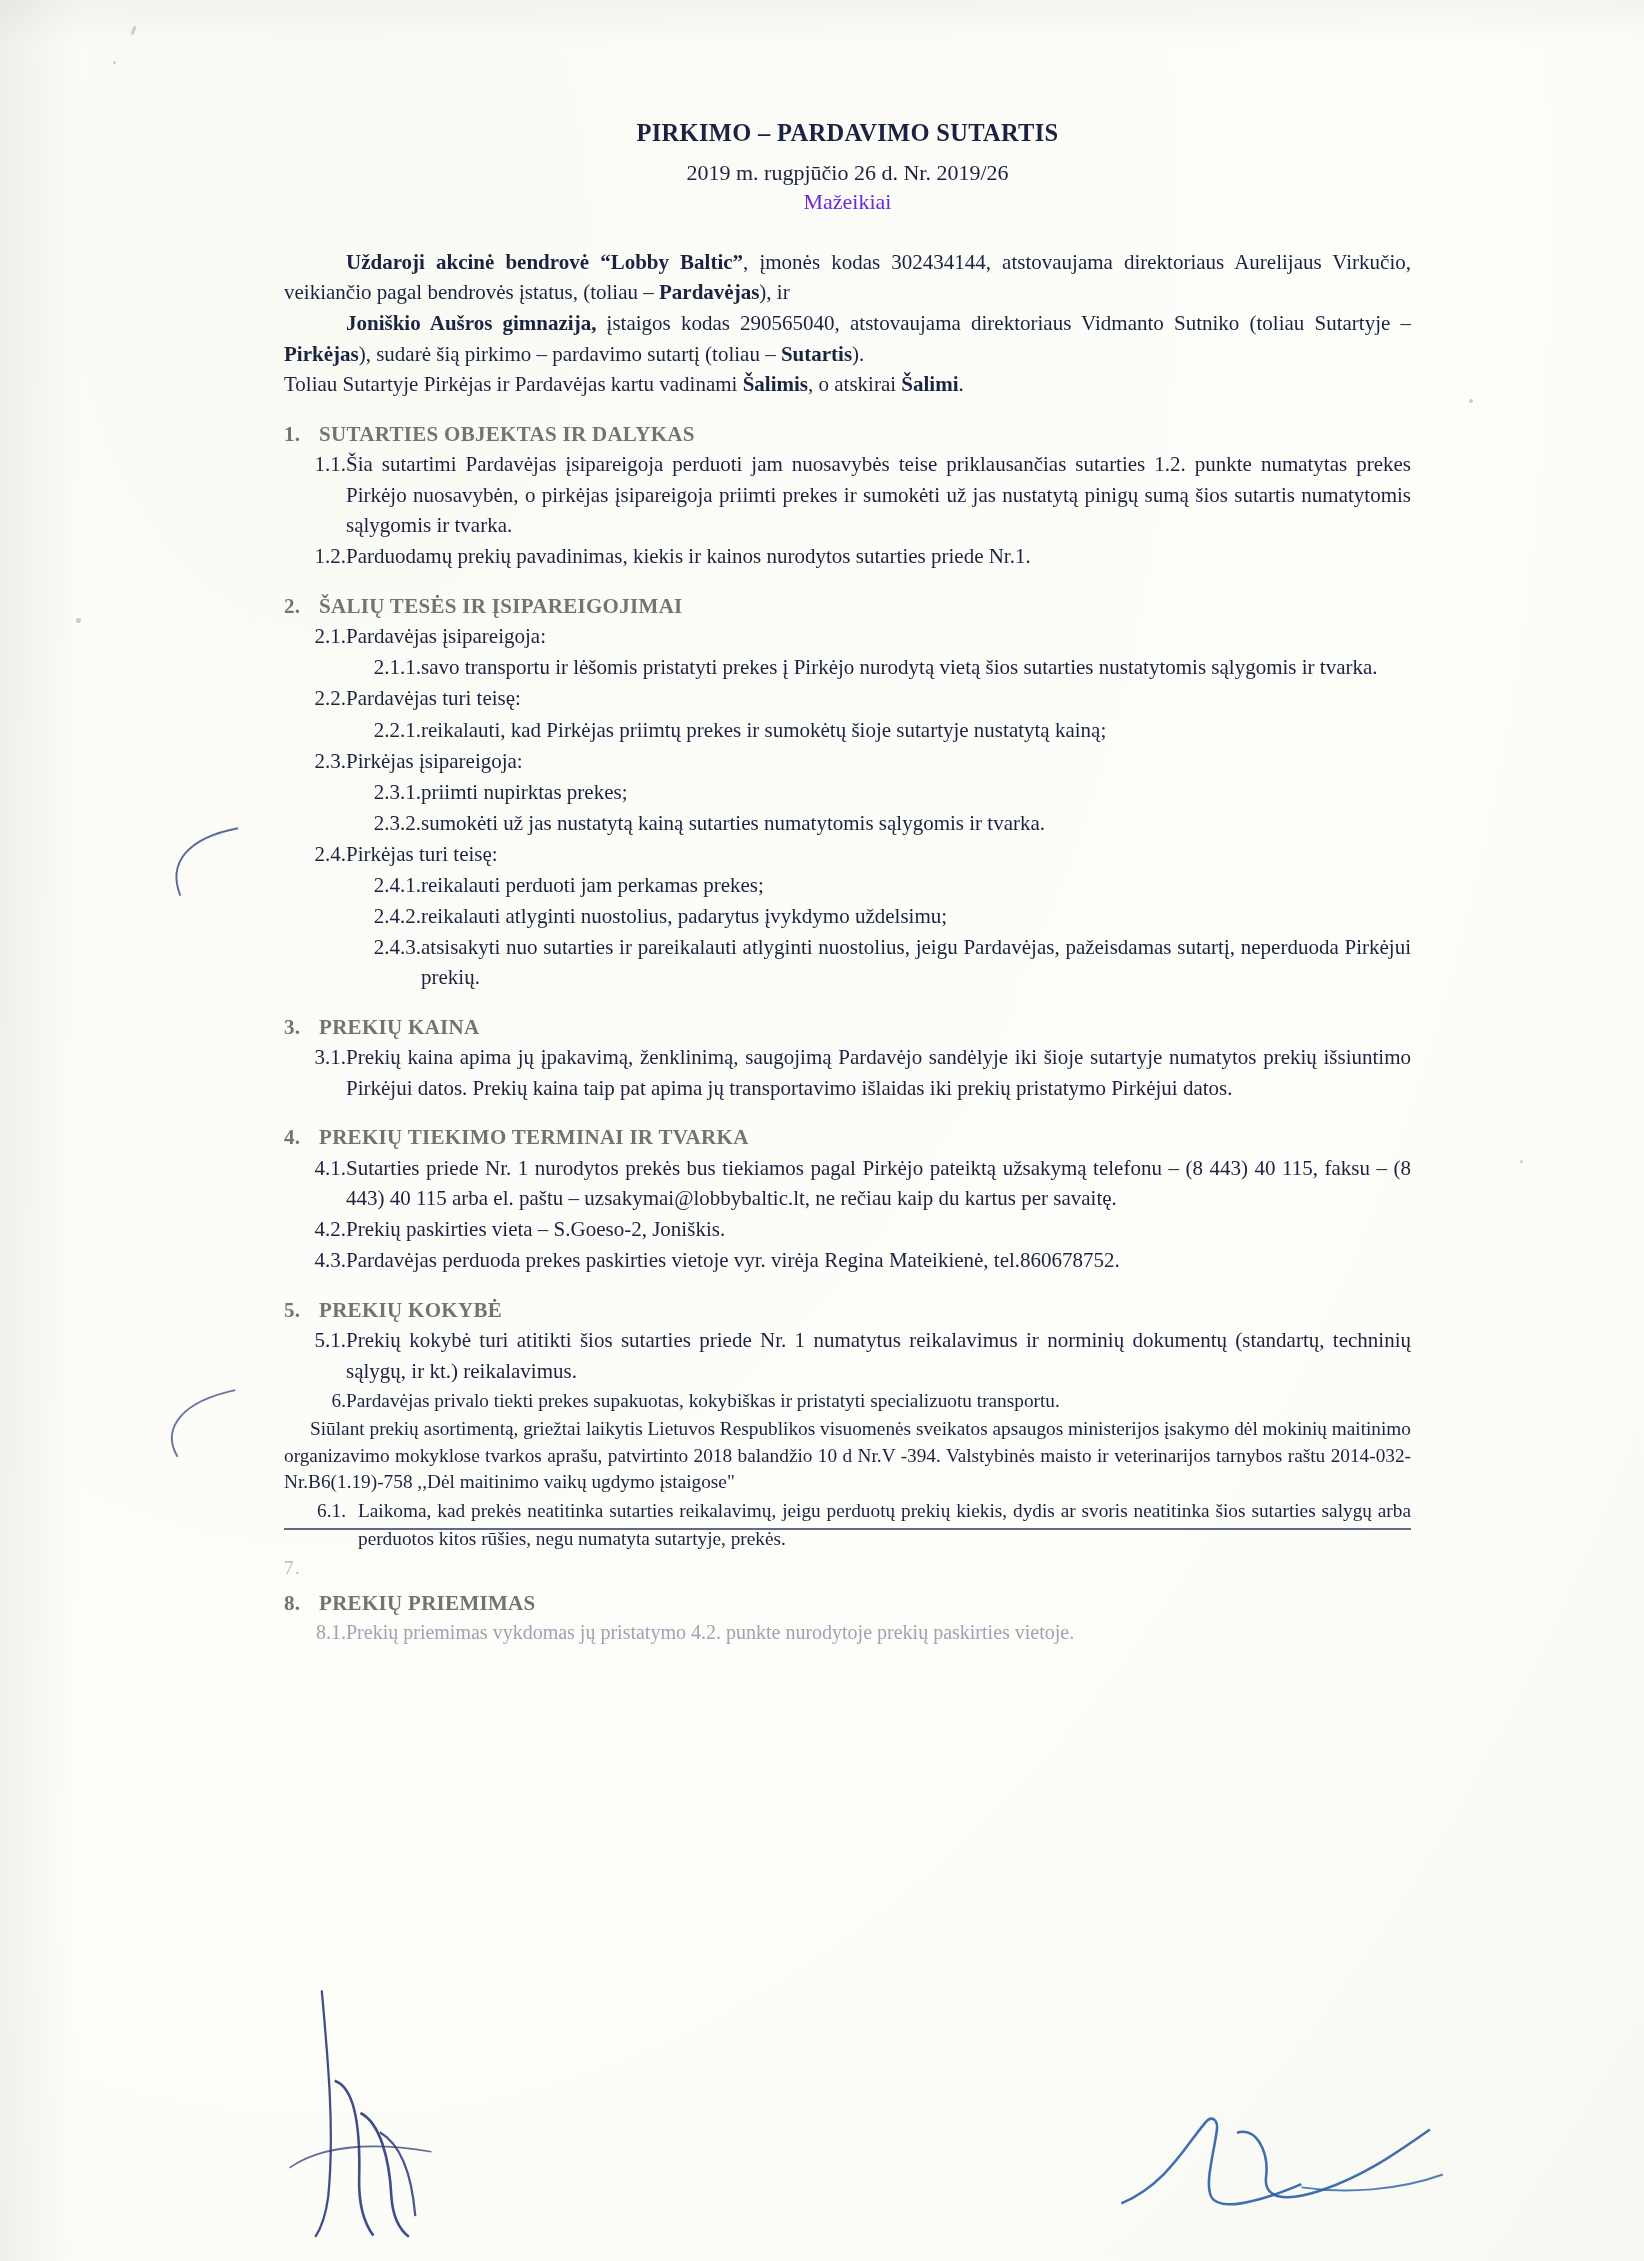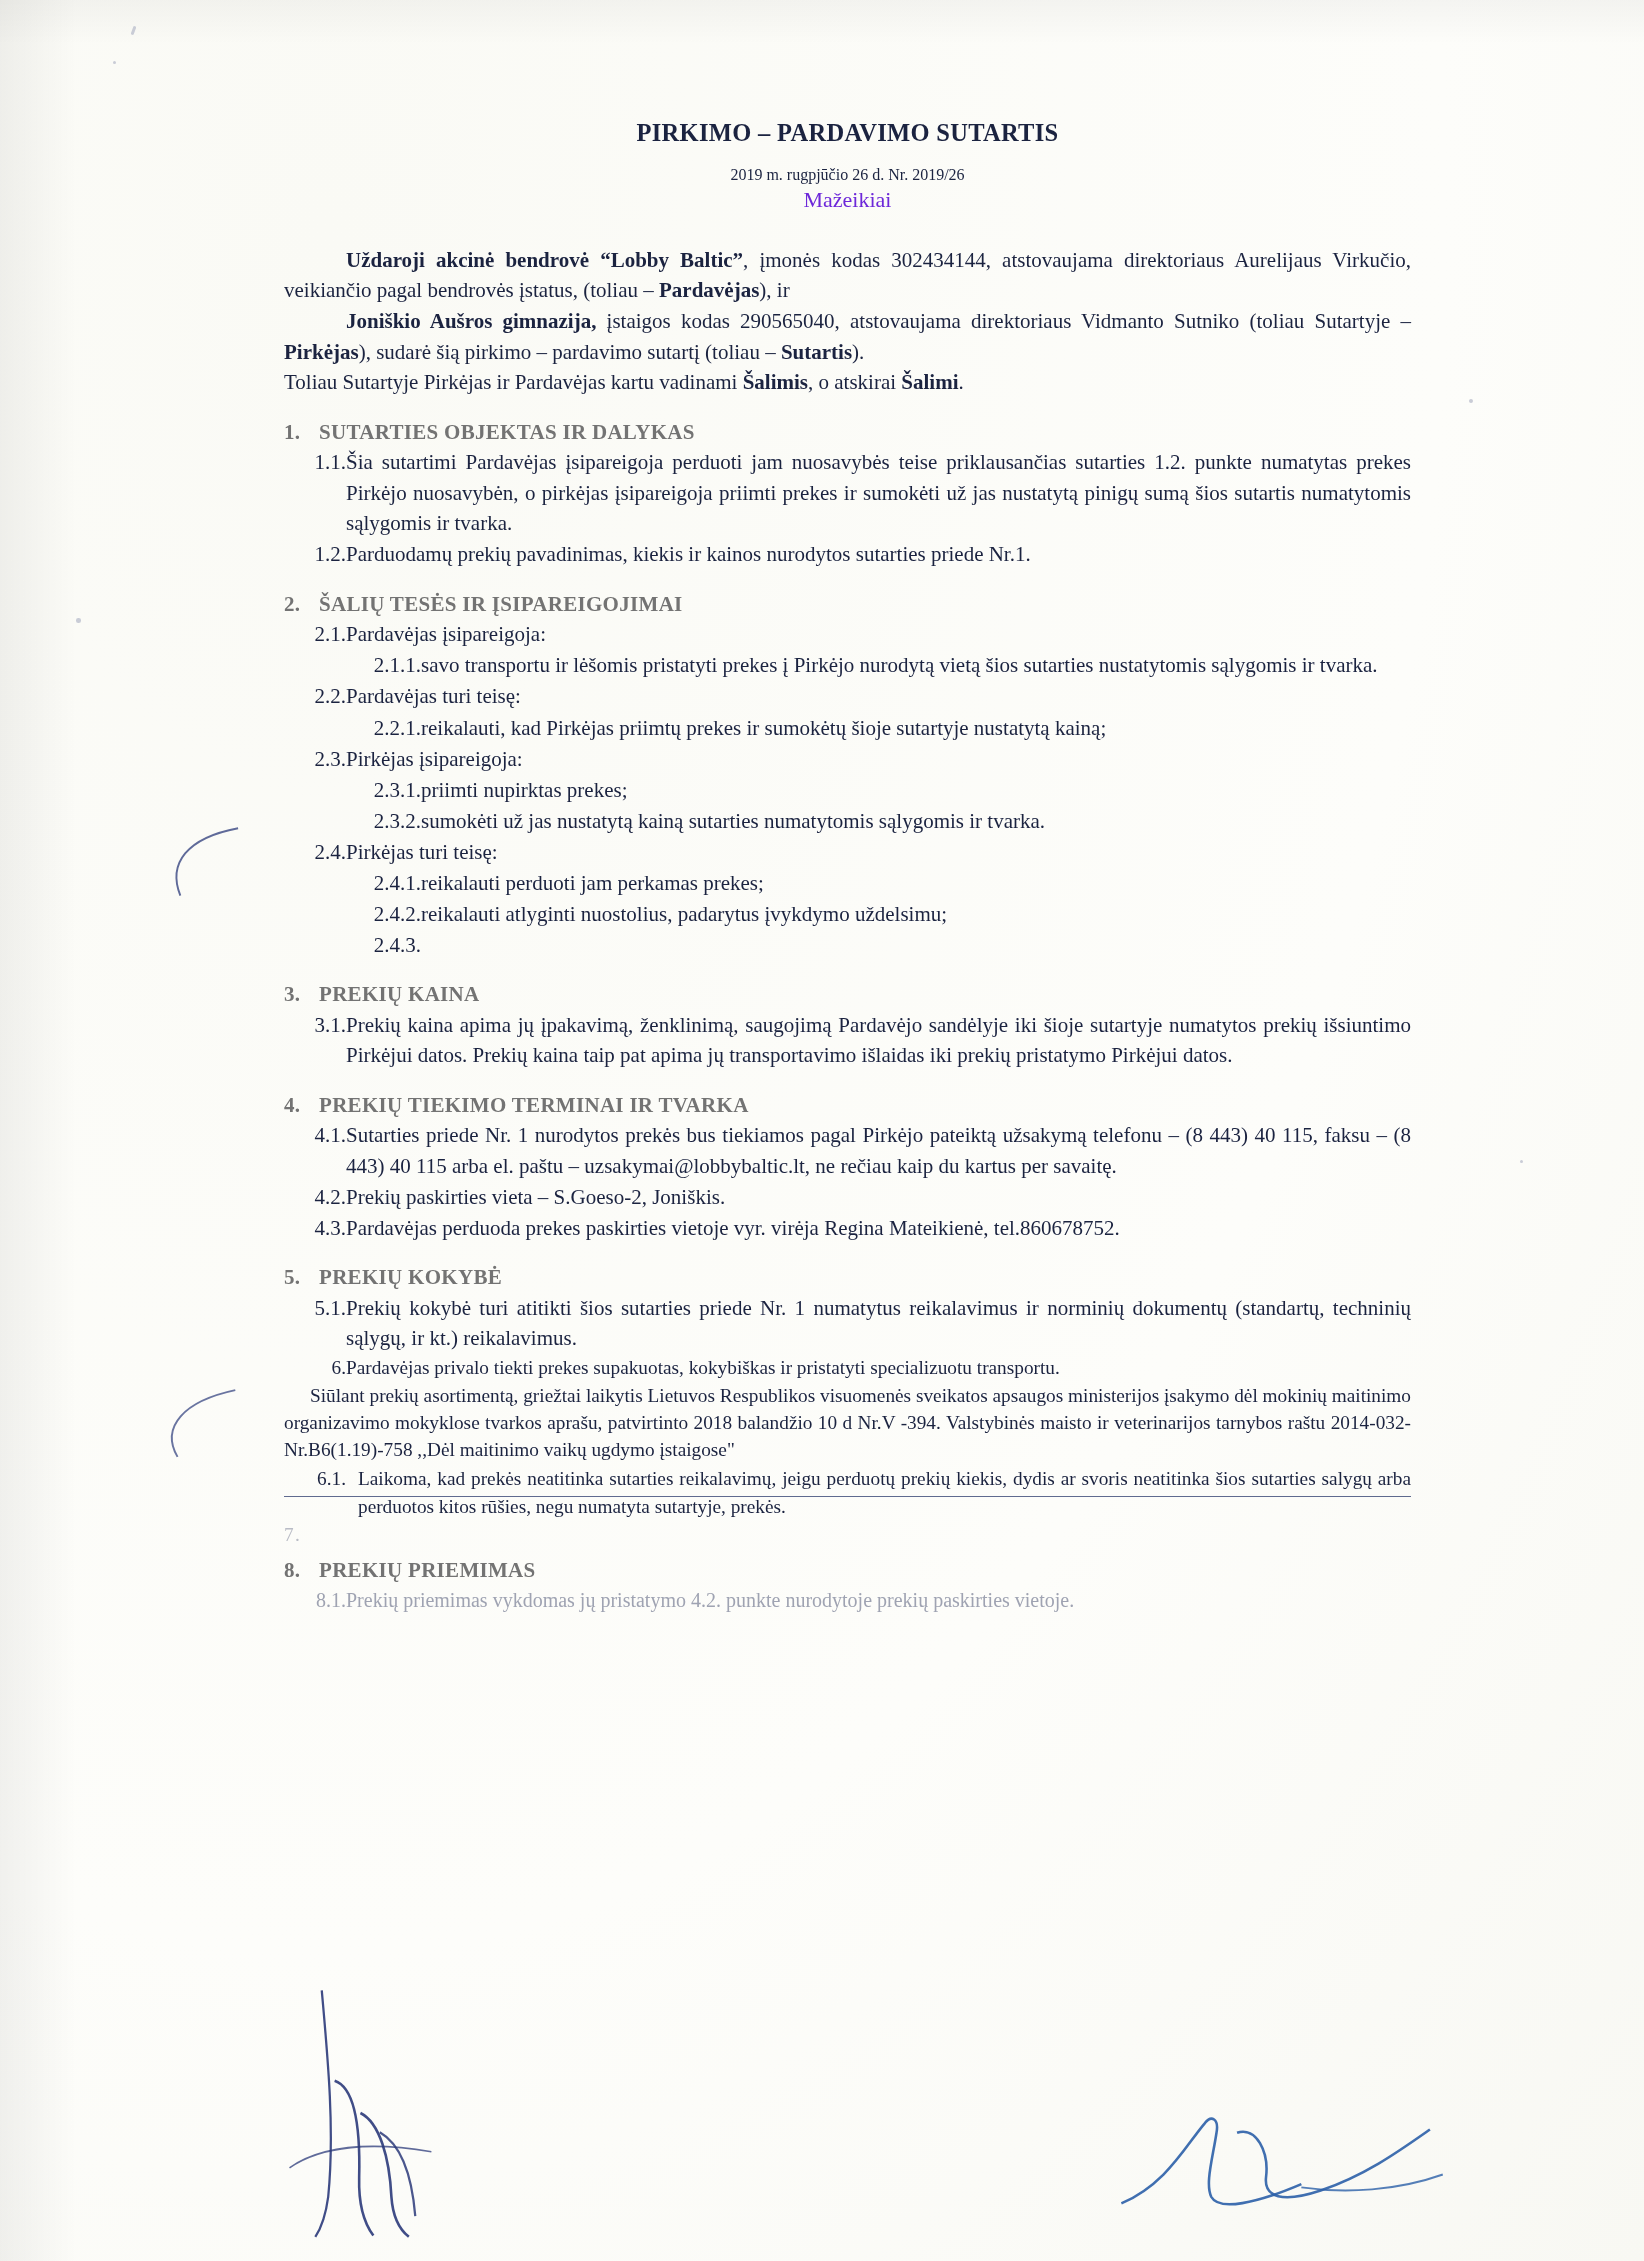--- a/index.html
+++ b/index.html
@@ -38,22 +38,22 @@
   
   .title {
     text-align: center;
     font-weight: bold;
     font-size: 24.5px;
     letter-spacing: 0.3px;
     color: #1b2340;
   }
   .subtitle {
     text-align: center;
-    font-size: 16px;
-    margin-top: 19px;
+    font-size: 22px;
+    margin-top: 13px;
     color: #1b2340;
   }
   .city {
     text-align: center;
     font-size: 22px;
     margin-top: 2.6px;
     color: #6d28d9;
   }
 
   .para {
@@ -249,20 +249,21 @@
     <div class="clause lvl2">
       <span class="no">2.4.1.</span>
       <span class="txt">reikalauti perduoti jam perkamas prekes;</span>
     </div>
     <div class="clause lvl2">
       <span class="no">2.4.2.</span>
       <span class="txt">reikalauti atlyginti nuostolius, padarytus įvykdymo uždelsimu;</span>
     </div>
     <div class="clause lvl2">
       <span class="no">2.4.3.</span>
+      <span class="txt">atsisakyti nuo sutarties ir pareikalauti atlyginti nuostolius, jeigu Pardavėjas, pažeisdamas sutartį, neperduoda Pirkėjui prekių.</span>
     </div>
 
     <div class="section-head">
       <span class="num">3.</span><span>PREKIŲ KAINA</span>
     </div>
     <div class="clause">
       <span class="no">3.1.</span>
       <span class="txt">Prekių kaina apima jų įpakavimą, ženklinimą, saugojimą Pardavėjo sandėlyje iki šioje sutartyje numatytos prekių išsiuntimo Pirkėjui datos. Prekių kaina taip pat apima jų transportavimo išlaidas iki prekių pristatymo Pirkėjui datos.</span>
     </div>
 

